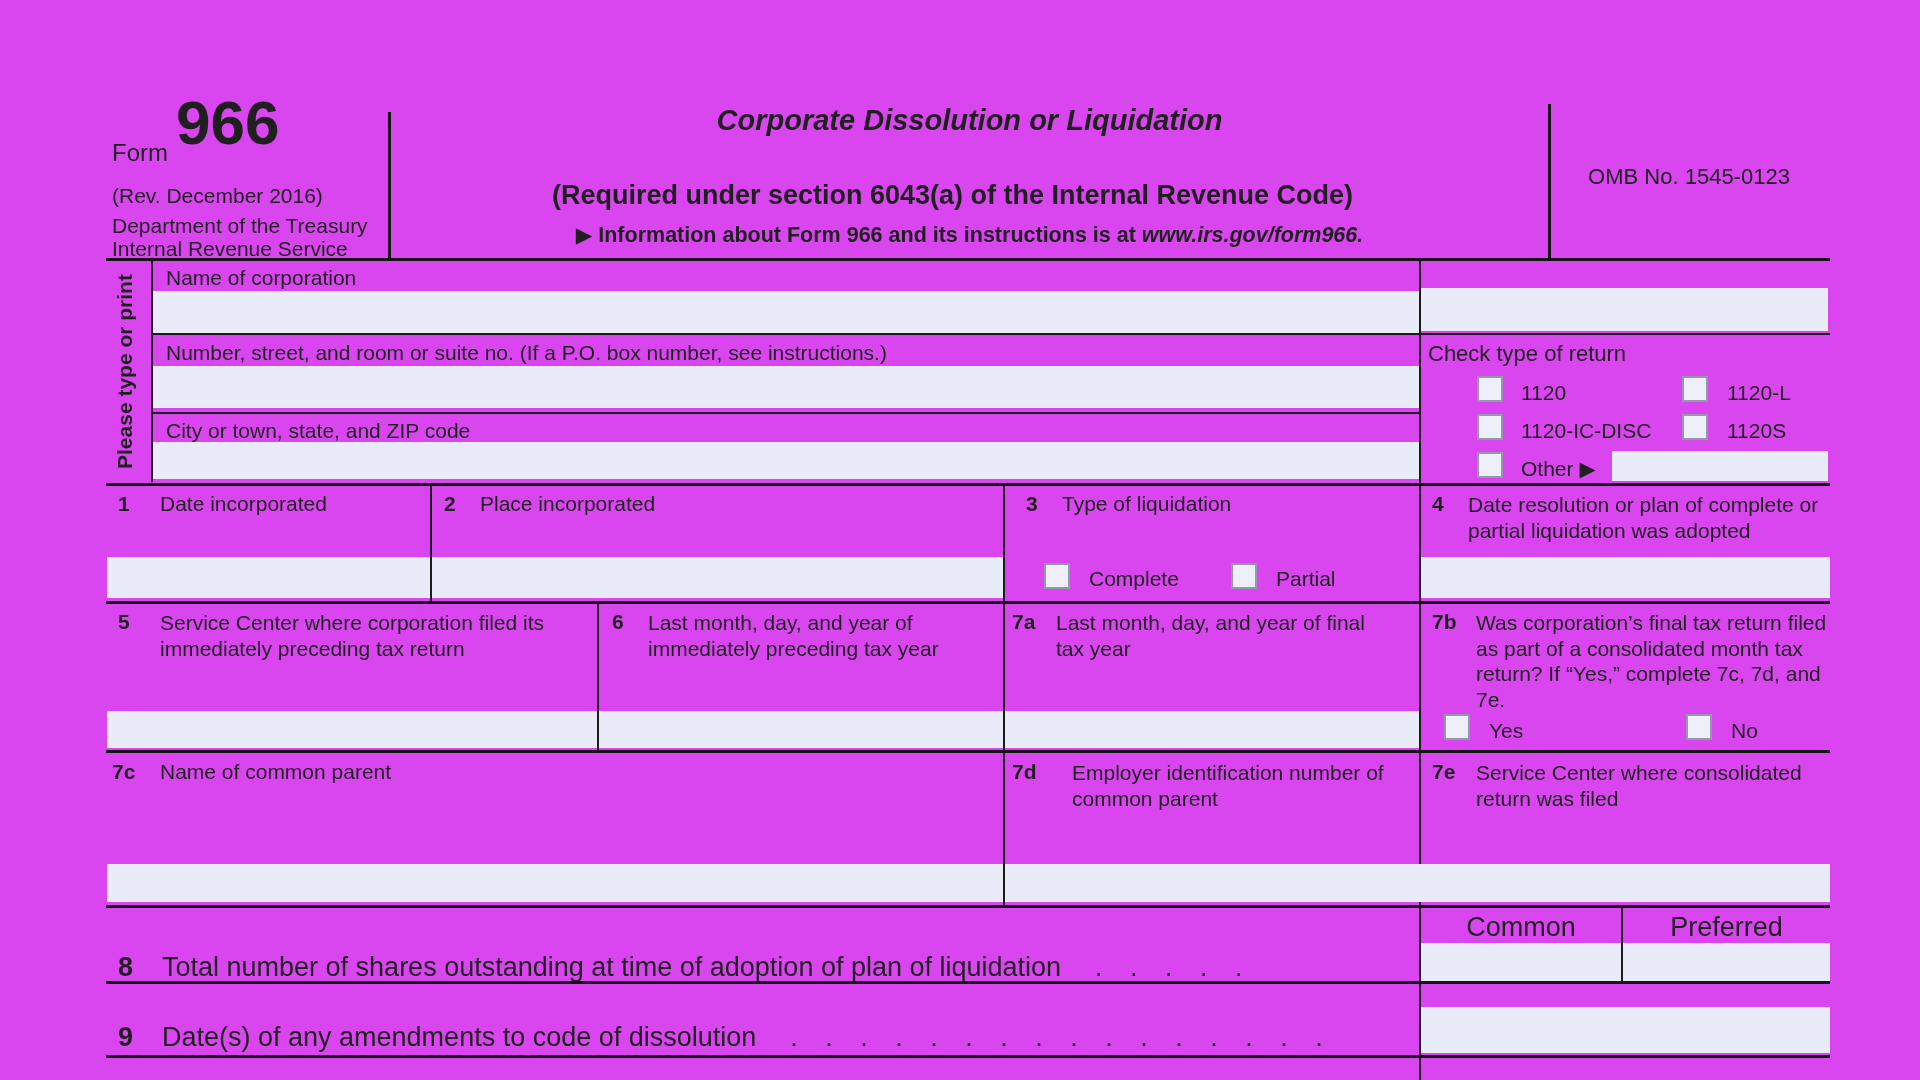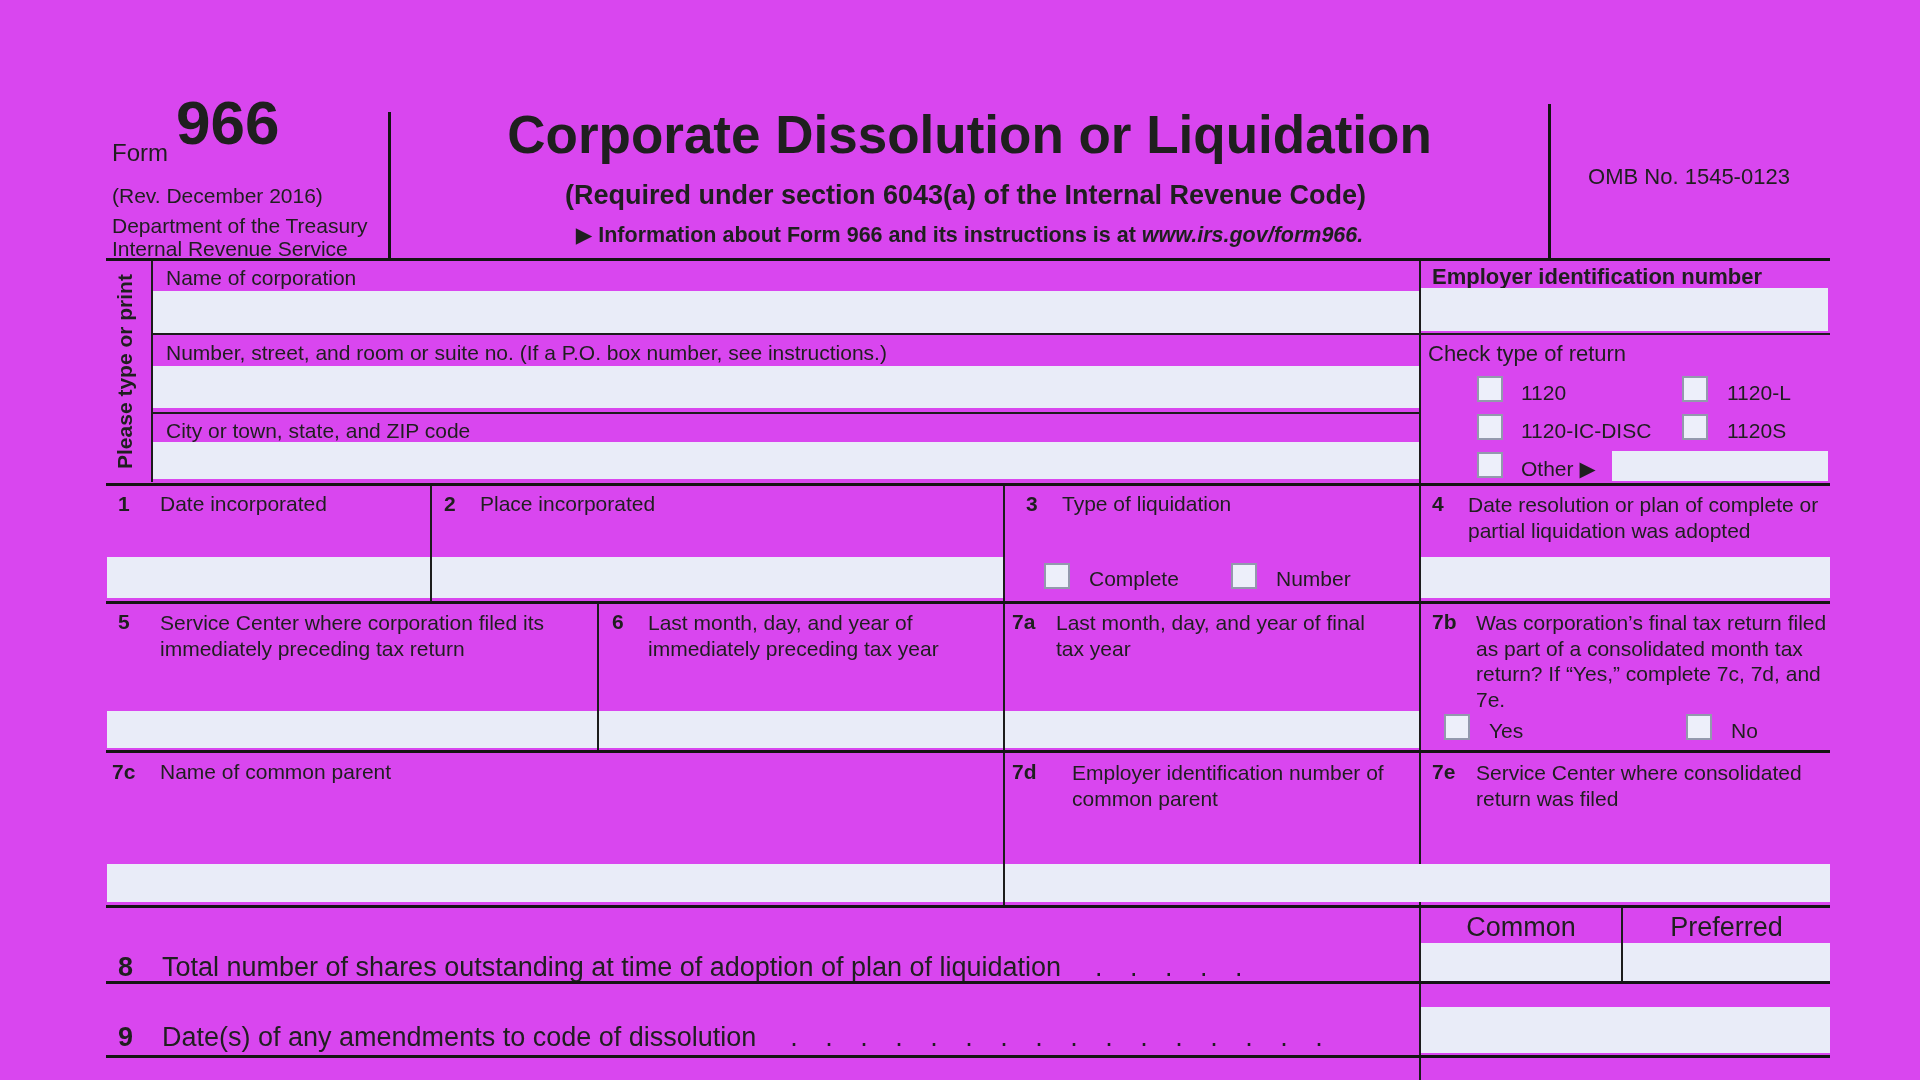--- a/index.html
+++ b/index.html
@@ -28,22 +28,22 @@
 <div class="page">
 
   <div class="t" style="left:112px;top:139px;font-size:24px;">Form</div>
   <div class="t b" style="left:176px;top:92px;font-size:62px;line-height:1;">966</div>
   <div class="t lbl" style="left:112px;top:184px;">(Rev. December 2016)</div>
   <div class="t lbl" style="left:112px;top:214px;">Department of the Treasury</div>
   <div class="t lbl" style="left:112px;top:237px;">Internal Revenue Service</div>
 
   <div class="vl3" style="left:388px;top:112px;height:146px;"></div>
 
-  <div class="abs ctr b" style="left:391px;top:104px;width:1157px;font-size:53px;">Corporate Dissolution or Liquidation</div>
-  <div class="abs ctr b" style="left:387px;top:180px;width:1157px;font-size:27px;">(Required under section 6043(a) of the Internal Revenue Code)</div>
+  <div class="abs ctr b" style="left:391px;top:104px;width:1157px;font-size:29px;font-style:italic;">Corporate Dissolution or Liquidation</div>
+  <div class="abs ctr b" style="left:374px;top:180px;width:1157px;font-size:27px;">(Required under section 6043(a) of the Internal Revenue Code)</div>
   <div class="abs ctr b" style="left:391px;top:222px;width:1157px;font-size:21.5px;">
     <span>▶</span>
     <span>Information about Form 966 and its instructions is at </span><i>www.irs.gov/form966.</i>
   </div>
 
   <div class="vl3" style="left:1548px;top:104px;height:156px;"></div>
   <div class="abs ctr lbl2" style="left:1548px;top:164px;width:282px;">OMB No. 1545-0123</div>
 
   <div class="thick" style="left:106px;top:258px;width:1724px;"></div>
 
@@ -58,21 +58,20 @@
   <div class="t lbl" style="left:166px;top:341px;">Number, street, and room or suite no. (If a P.O. box number, see instructions.)</div>
   <div class="lav" style="left:153px;top:366px;width:1266px;height:42px;"></div>
 
   <div class="hl" style="left:151px;top:412px;width:1269px;"></div>
 
   <div class="t lbl" style="left:166px;top:419px;">City or town, state, and ZIP code</div>
   <div class="lav" style="left:153px;top:442px;width:1266px;height:37px;"></div>
 
   <div class="vl" style="left:1419px;top:261px;height:819px;"></div>
 
-  <div class="t b lbl2" style="left:1432px;top:264px;">Employer identification number</div>
   <div class="lav" style="left:1421px;top:288px;width:407px;height:43px;"></div>
 
   <div class="t lbl2" style="left:1428px;top:341px;">Check type of return</div>
 
   <span class="cb" style="left:1477px;top:376px;"></span>
   <div class="t lbl" style="left:1521px;top:381px;">1120</div>
   <span class="cb" style="left:1682px;top:376px;"></span>
   <div class="t lbl" style="left:1727px;top:381px;">1120-L</div>
 
   <span class="cb" style="left:1477px;top:414px;"></span>
@@ -96,21 +95,21 @@
   <div class="t lbl" style="left:160px;top:492px;">Date incorporated</div>
 
   <div class="t b lbl" style="left:444px;top:492px;">2</div>
   <div class="t lbl" style="left:480px;top:492px;">Place incorporated</div>
 
   <div class="t b lbl" style="left:1026px;top:492px;">3</div>
   <div class="t lbl" style="left:1062px;top:492px;">Type of liquidation</div>
   <span class="cb" style="left:1044px;top:563px;"></span>
   <div class="t lbl" style="left:1089px;top:567px;">Complete</div>
   <span class="cb" style="left:1231px;top:563px;"></span>
-  <div class="t lbl" style="left:1276px;top:567px;">Number</div>
+  <div class="t lbl" style="left:1276px;top:567px;">Partial</div>
 
   <div class="t b lbl" style="left:1432px;top:492px;">4</div>
   <div class="abs lbl wrap" style="left:1468px;top:492px;width:352px;">Date resolution or plan of complete or partial liquidation was adopted</div>
 
   <div class="thick" style="left:106px;top:601px;width:1724px;"></div>
 
   <div class="lav" style="left:107px;top:711px;width:1312px;height:37px;"></div>
 
   <div class="vl" style="left:597px;top:604px;height:146px;"></div>
   <div class="vl" style="left:1003px;top:604px;height:146px;"></div>

